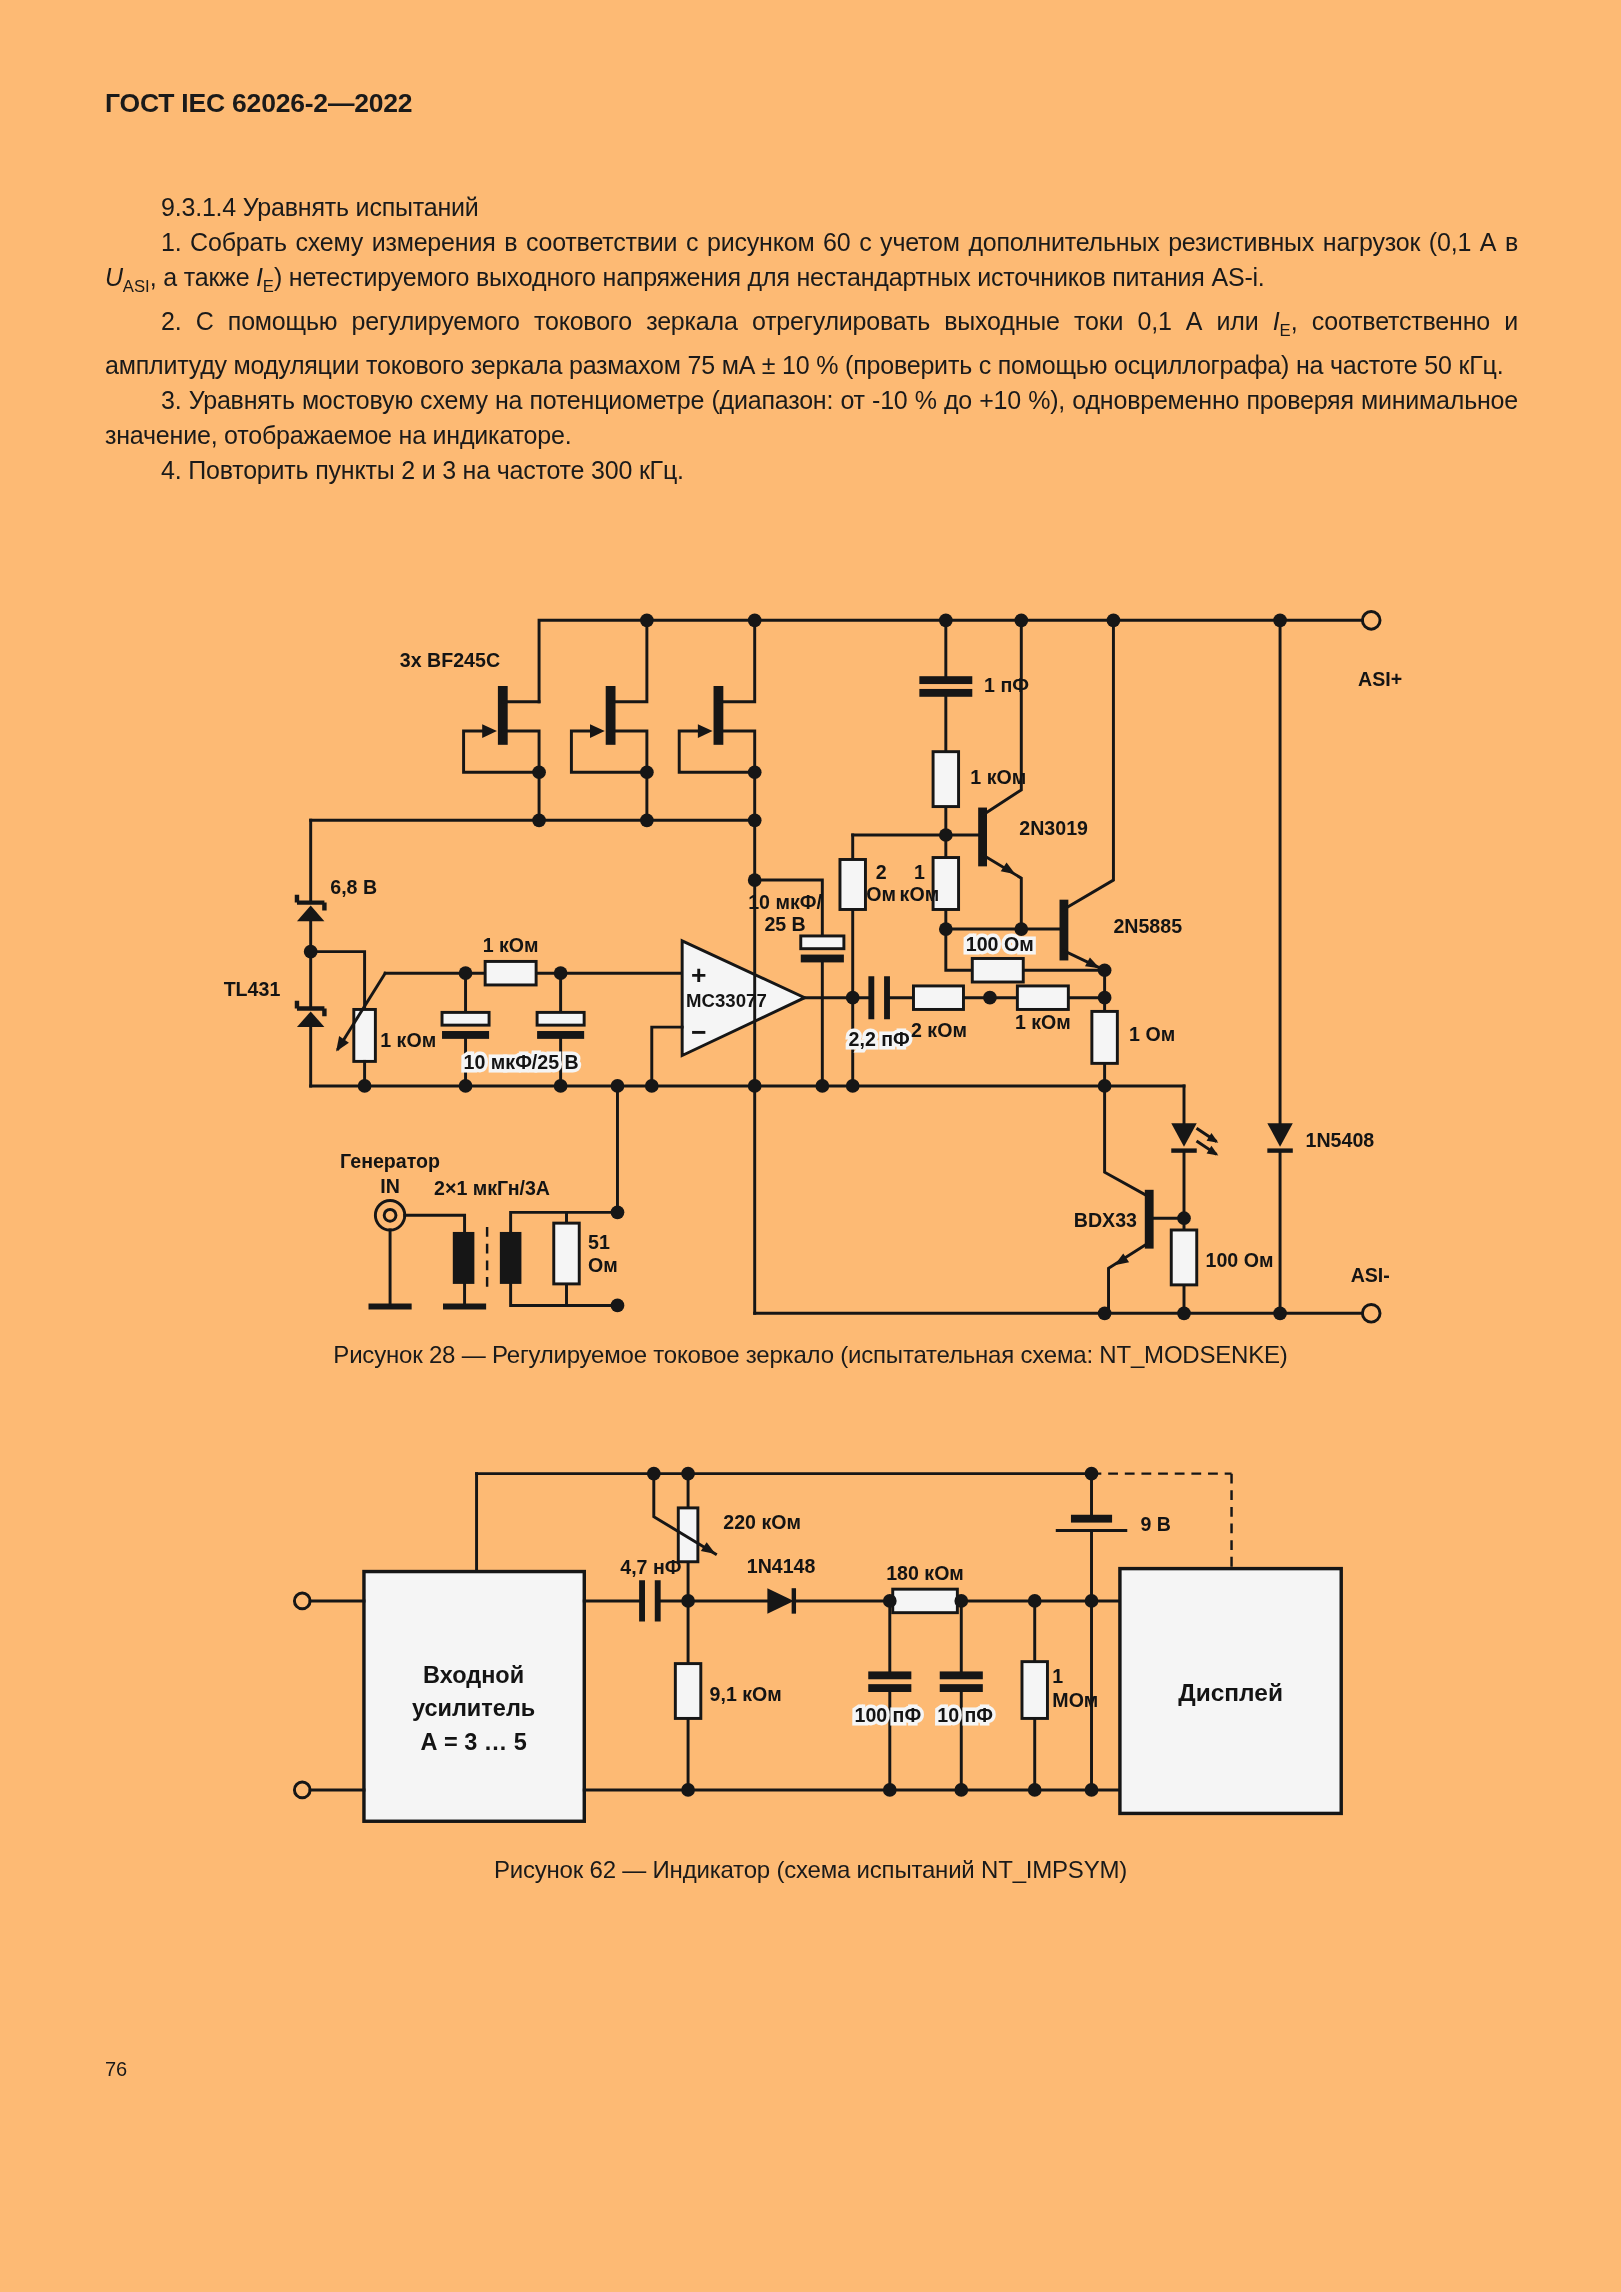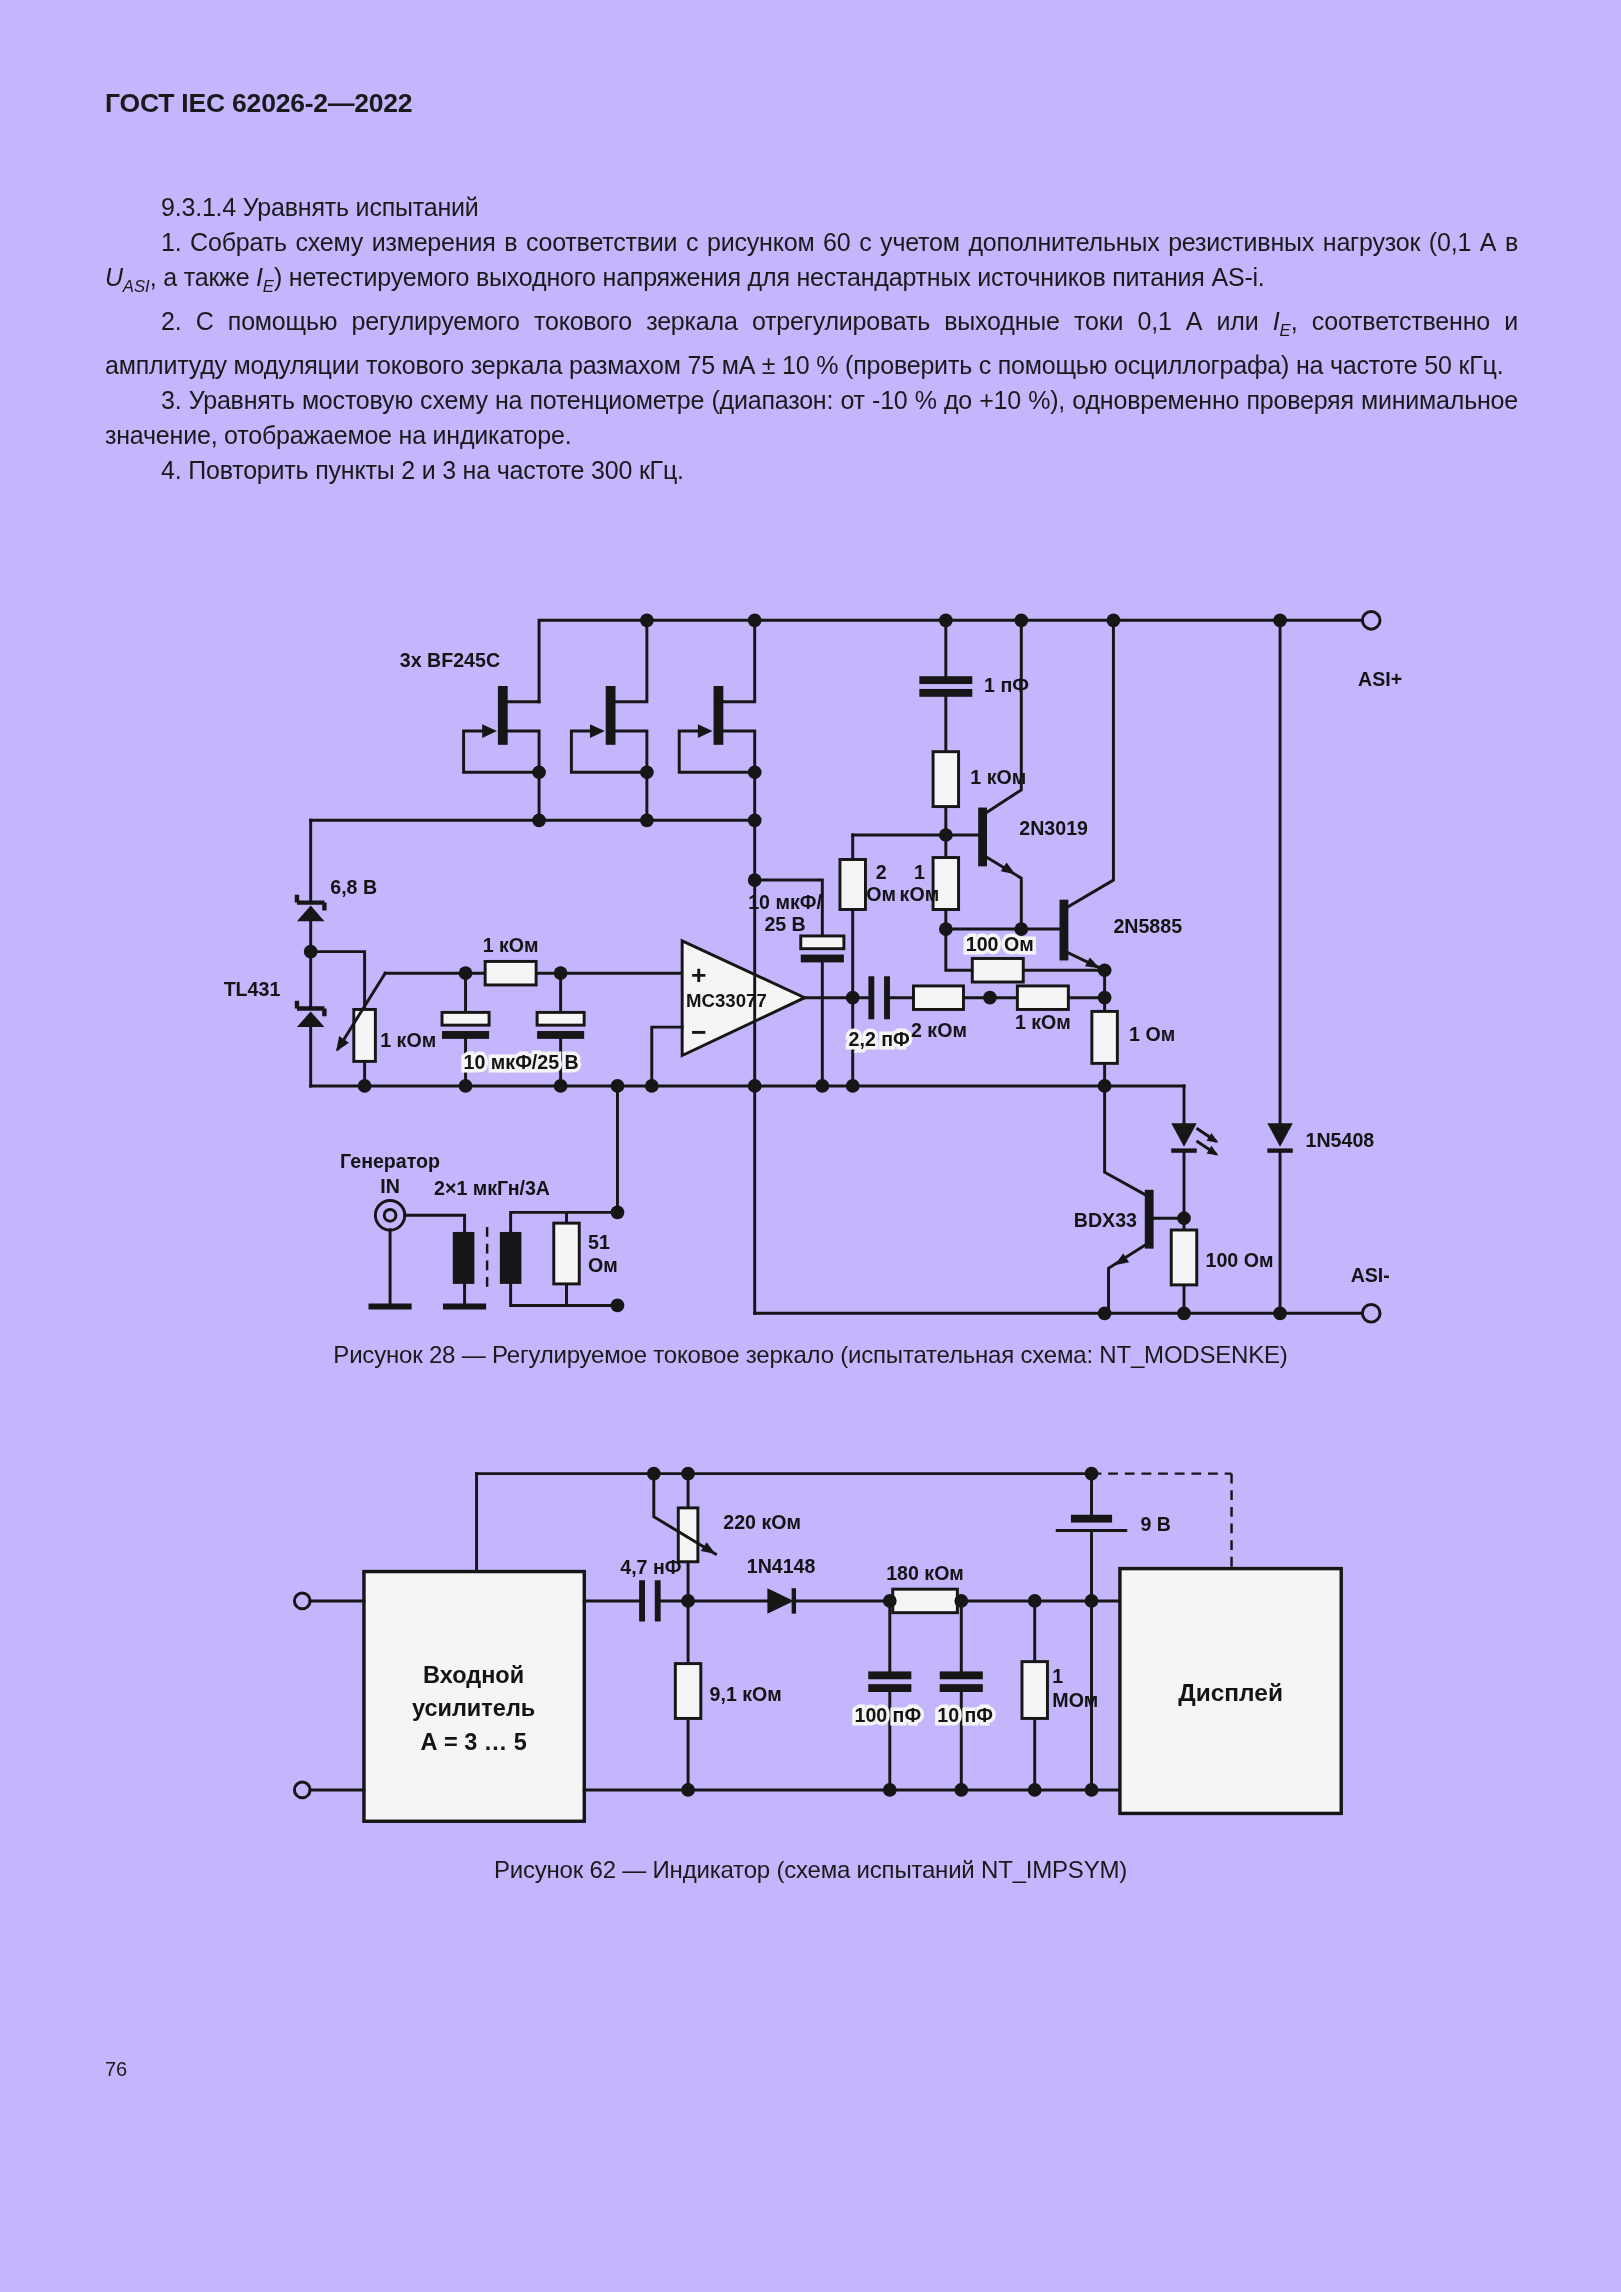--- a/index.html
+++ b/index.html
@@ -1,32 +1,32 @@
 <!DOCTYPE html>
 <html><head>
 <meta charset="utf-8">
 <style>
   html,body{margin:0;padding:0;background:#e8e8e8;}
   .page{
     position:relative;width:1621px;height:2293px;margin:0 auto;
-    background:#c4b5fd;color:#1a1a1a;
+    background:#fdba74;color:#1a1a1a;
     font-family:"Liberation Sans",sans-serif;overflow:hidden;
   }
   .hdr{
     position:absolute;left:105px;top:88px;
     font-size:26.5px;font-weight:bold;letter-spacing:-0.2px;
   }
   .body-text{
     position:absolute;left:105px;top:190px;width:1413px;
     font-size:25px;line-height:35px;letter-spacing:-0.2px;
     text-align:justify;
   }
   .para{margin:0;text-indent:56px;}
   .it{font-style:italic;}
-  .sb{font-size:16.7px;vertical-align:-5.9px;letter-spacing:0;font-style:italic;}
+  .sb{font-size:16.7px;vertical-align:-5.9px;letter-spacing:0;}
   .fig{position:absolute;}
   .caption{
     position:absolute;left:0;width:1621px;text-align:center;
     font-size:24px;letter-spacing:-0.2px;
   }
   .pagenum{position:absolute;left:105px;top:2058px;font-size:20px;}
   
   .w{stroke:#161616;stroke-width:3;fill:none;stroke-linecap:square;stroke-linejoin:miter;}
   .w4{stroke:#161616;stroke-width:4.5;fill:none;stroke-linecap:butt;}
   .w5{stroke:#161616;stroke-width:6;fill:none;stroke-linecap:butt;}

